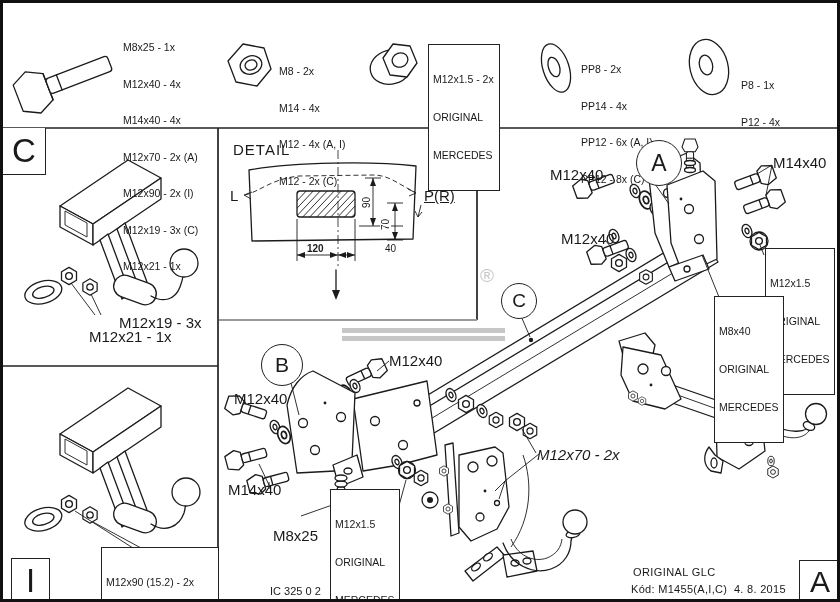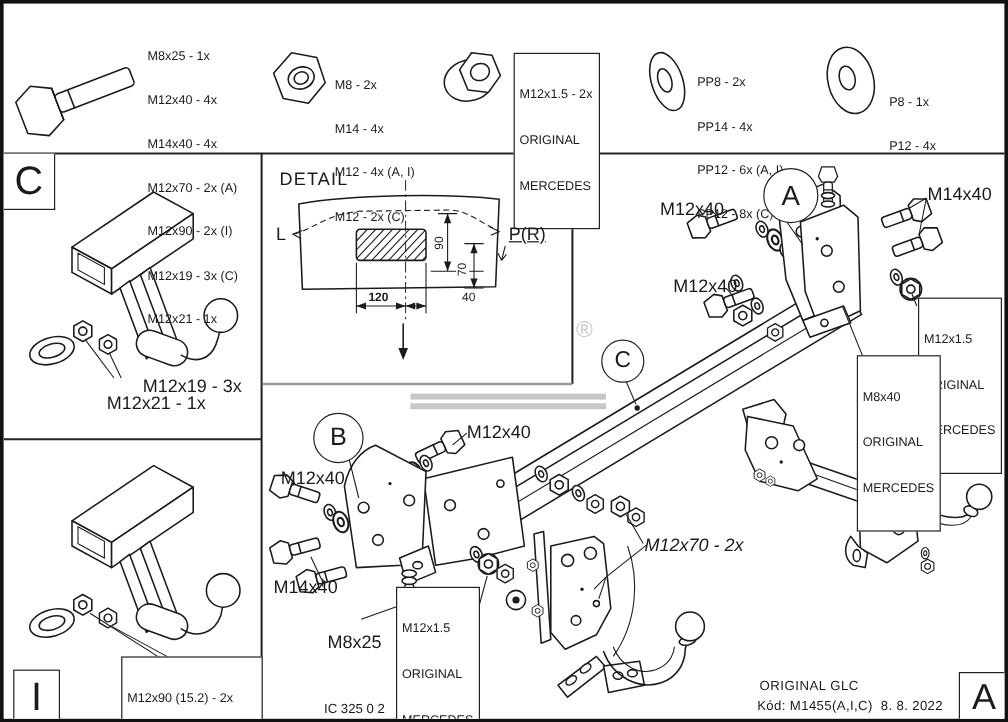--- a/index.html
+++ b/index.html
@@ -397,15 +397,15 @@
 
   <div class="lbl" style="left:86px;top:311px;margin-left:30px;">M12x19 - 3x</div>
   <div class="lbl" style="left:86px;top:325px;">M12x21 - 1x</div>
   <div class="pbox center" style="left:98px;top:544px;width:108px;">
     <div>M12x90 (15.2) - 2x</div>
     
   </div>
 
   <div class="lbl" style="left:223px;top:582px;font-size:11px;margin-left:44px;">IC 325 0 2</div>
   <div class="lbl" style="left:630px;top:563px;font-size:11px;letter-spacing:0.4px;">ORIGINAL GLC</div>
-  <div class="lbl" style="left:628px;top:580px;font-size:11px;letter-spacing:0.3px;">Kód: M1455(A,I,C)  8. 8. 2022</div>
+  <div class="lbl" style="left:628px;top:580px;font-size:11px;letter-spacing:0.3px;">Kód: M1455(A,I,C)  4. 8. 2015</div>
 
 </div>
 
 </body></html>

